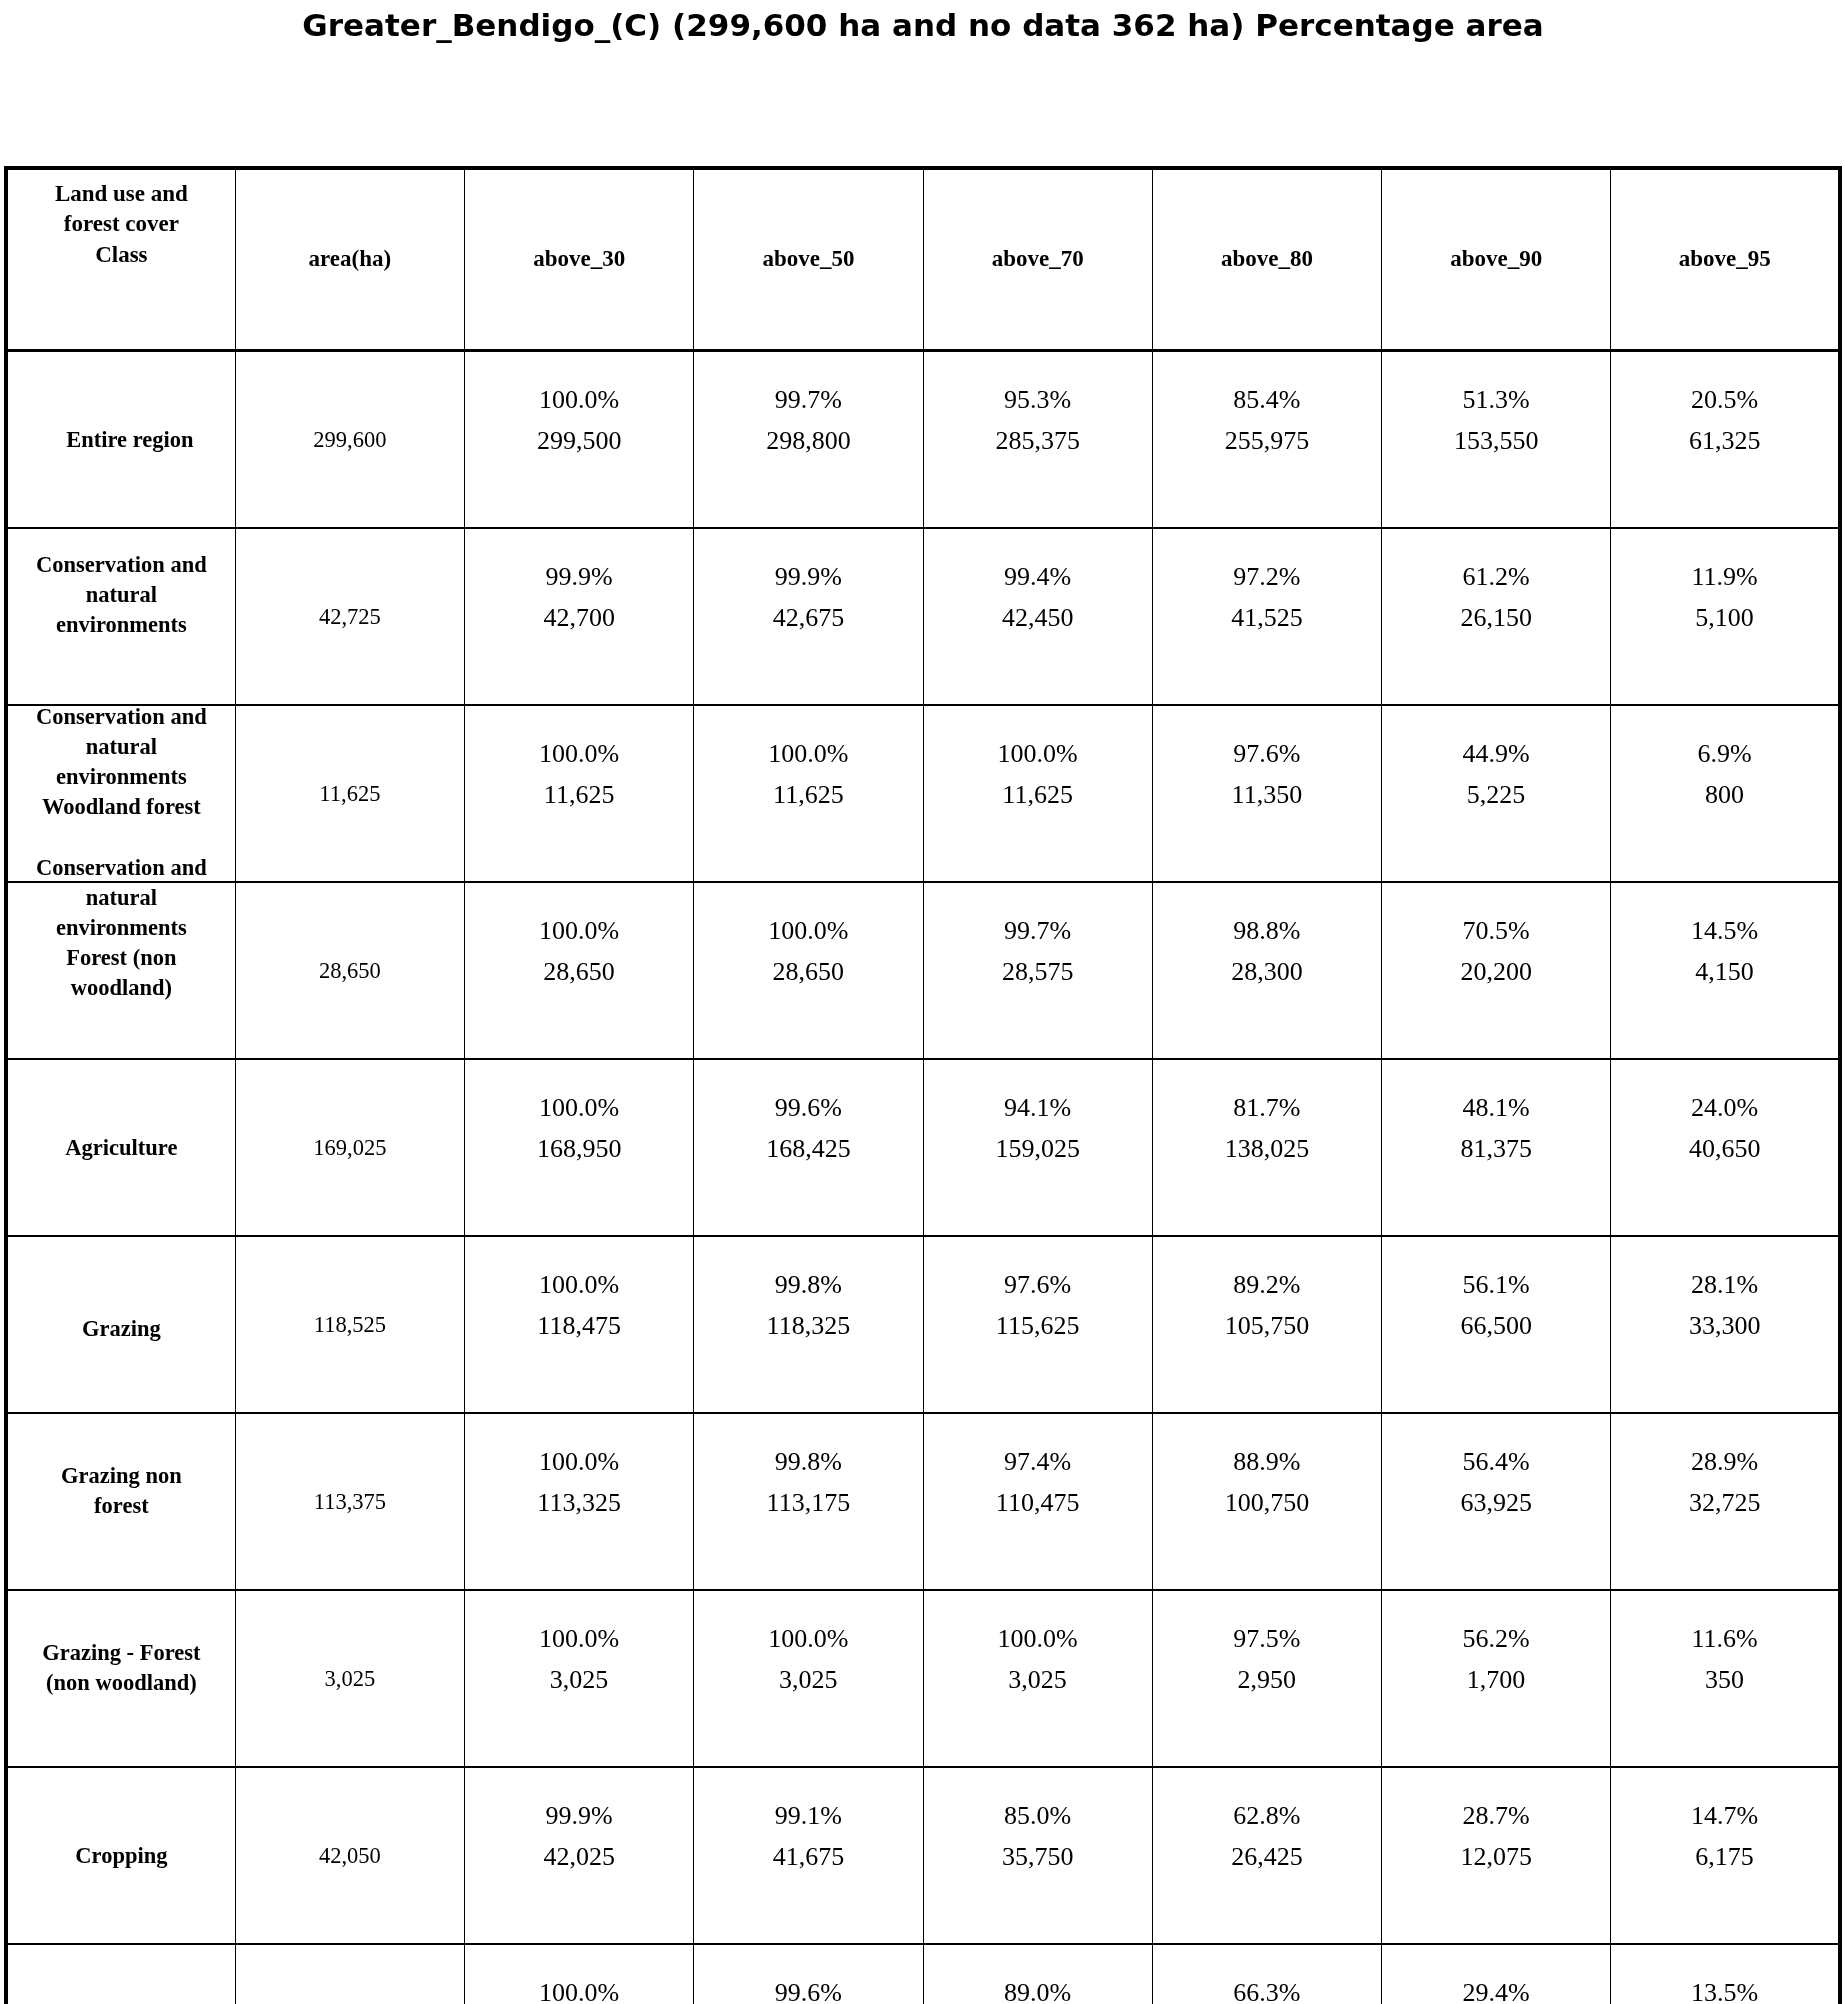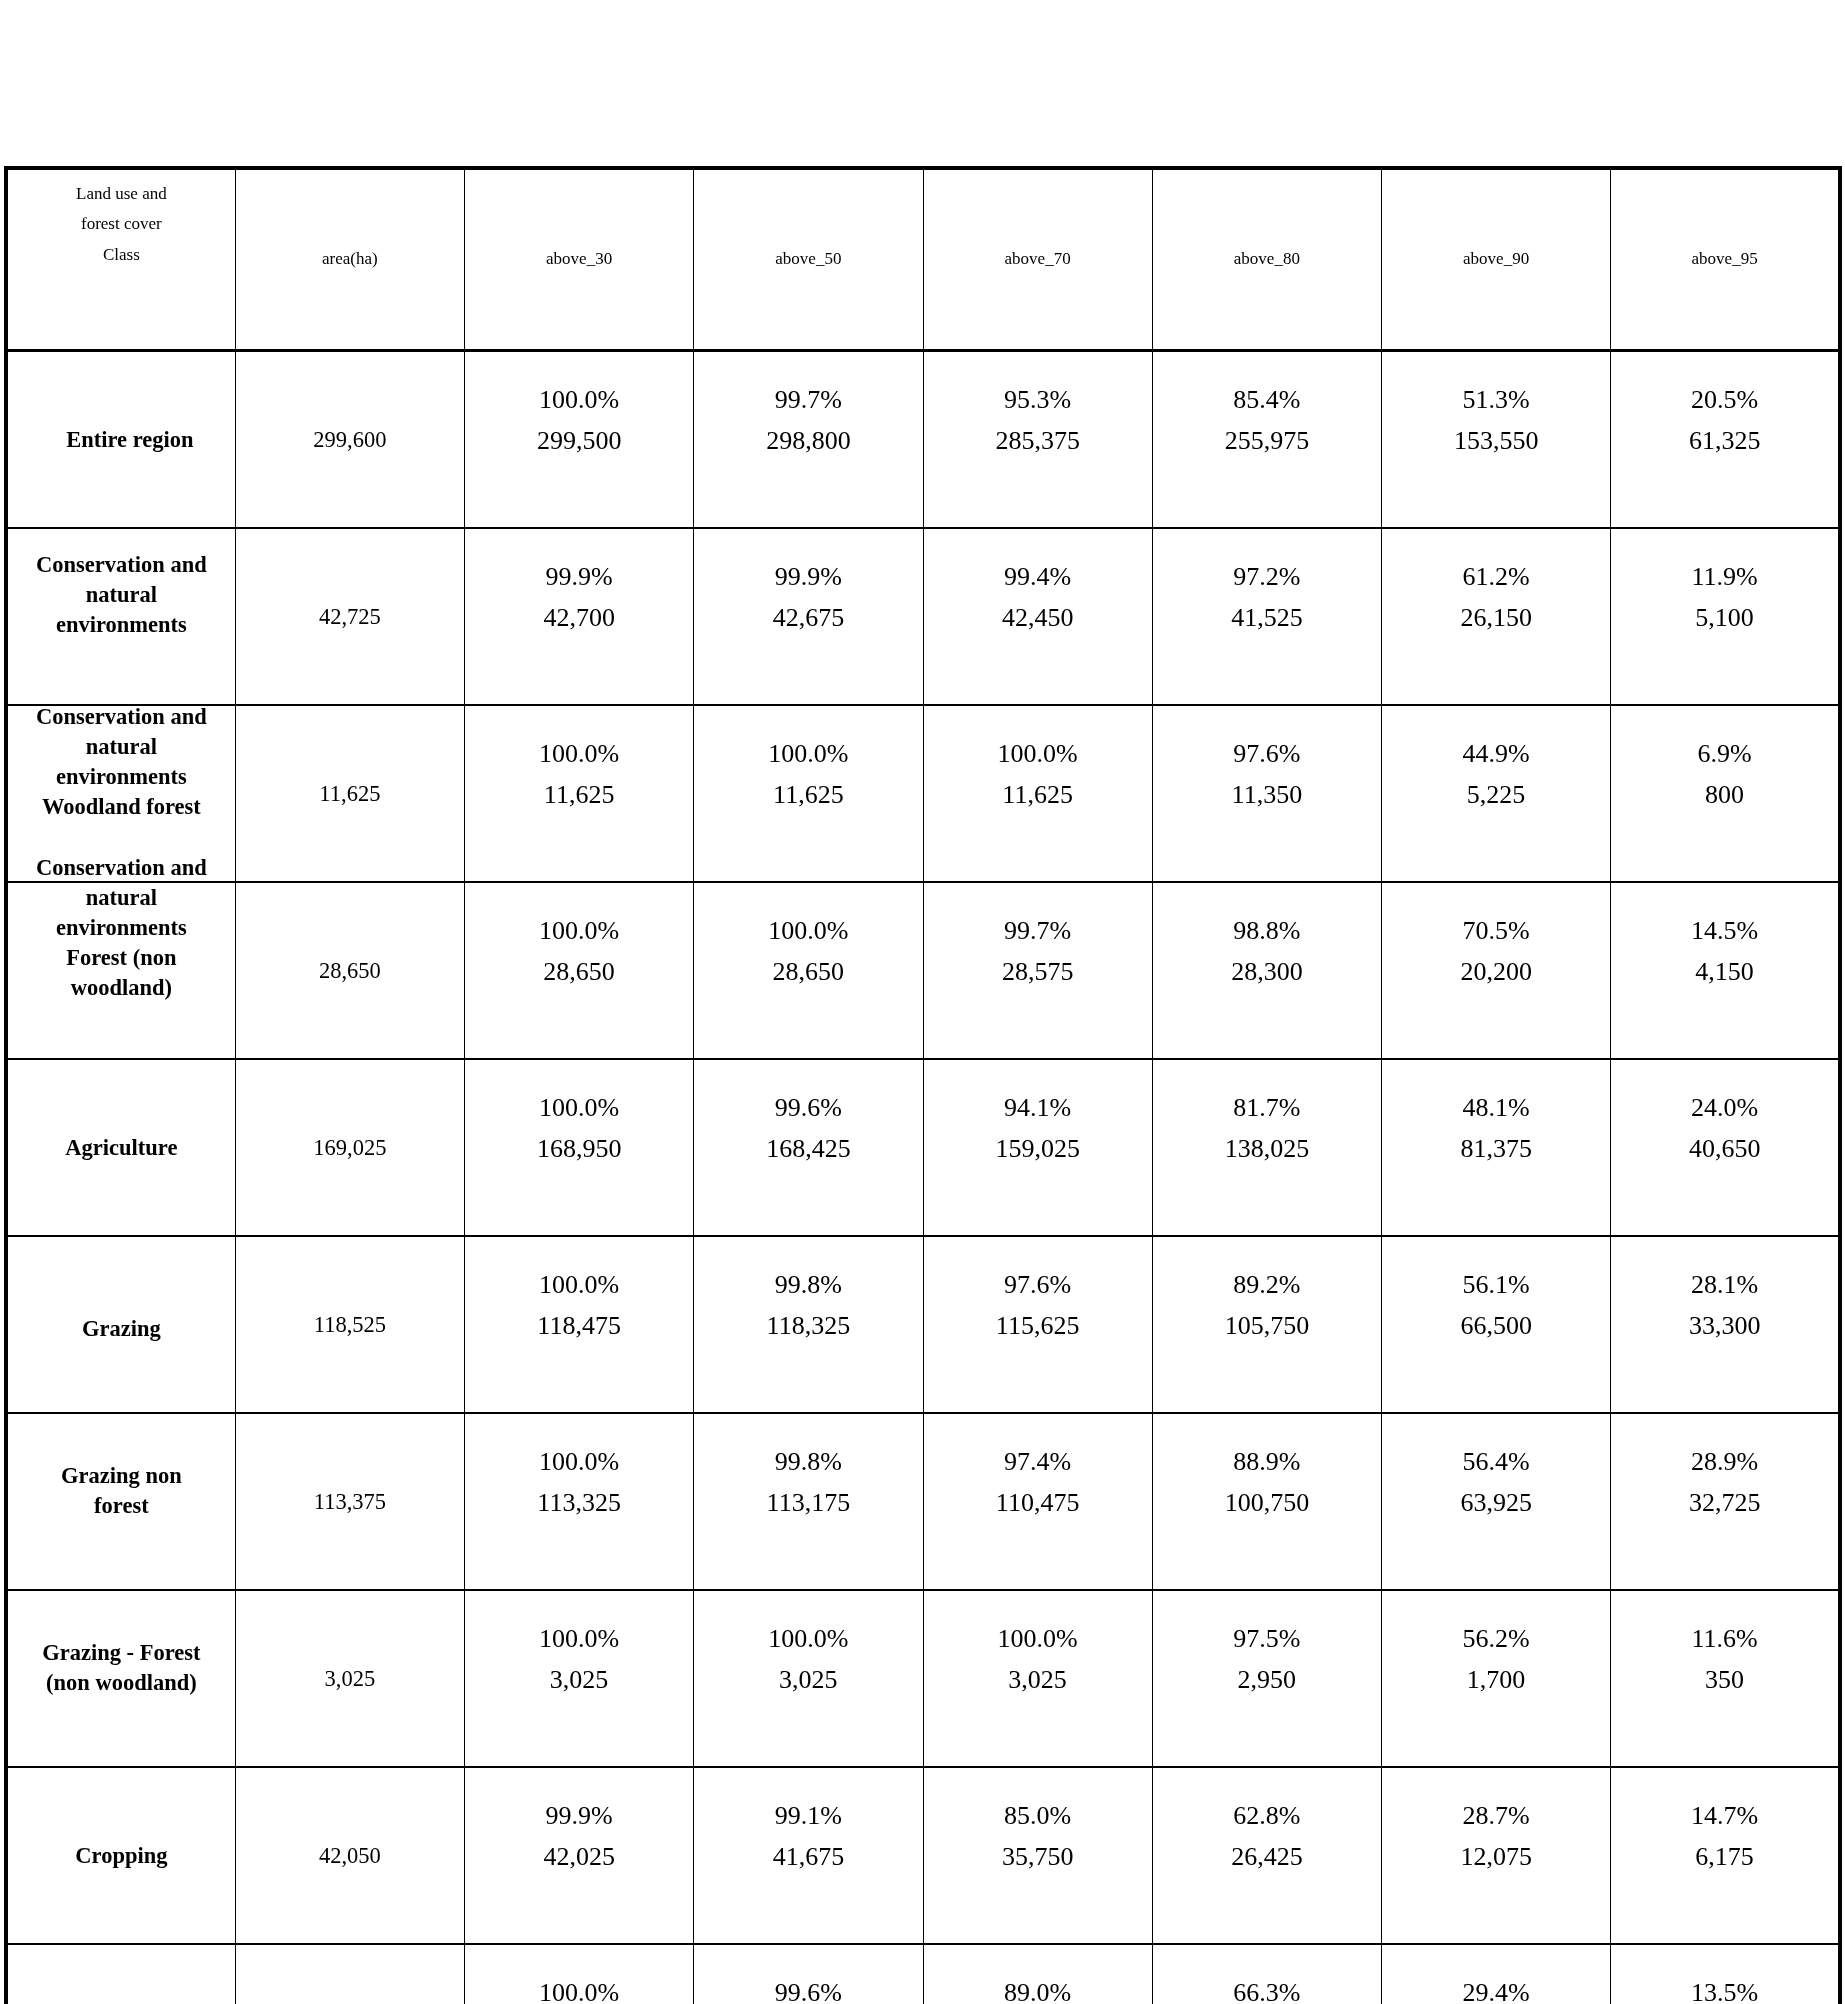--- a/index.html
+++ b/index.html
@@ -14,31 +14,32 @@
   table.report-table{
     position:absolute;left:4px;top:166px;width:1838px;
     border-collapse:collapse;table-layout:fixed;
     border:4px solid #000;
   }
   .report-table th,.report-table td{
     border:1.2px solid #000;padding:0;text-align:center;vertical-align:middle;overflow:visible;
   }
   .report-table thead tr{border-bottom:3.2px solid #000;}
   .report-table tbody tr{border-top:2.8px solid #000;}
-  .report-table th{height:179px;font-weight:normal;font-size:17px;line-height:30.5px;white-space:pre-line;text-align:center;}
+  .report-table th{height:179px;font-weight:bold;font-size:23px;line-height:30.5px;white-space:pre-line;text-align:center;}
   .report-table td{height:175px;}
   .hdr-label{display:inline-block;white-space:pre-line;transform:translateY(-35px);}
   .lbl{display:inline-block;font-weight:bold;font-size:22.5px;line-height:30px;white-space:pre-line;}
   .area-v{font-size:22.5px;}
   .val{display:inline-block;font-size:26px;line-height:41px;white-space:pre-line;transform:translateY(-20.5px);}
 </style>
 </head>
 <body>
 
 <div class="title">
+  <div>Greater_Bendigo_(C) (299,600 ha and no data 362 ha) Percentage area</div>
 </div>
 
 <table class="report-table">
   <colgroup>
     <col style="width:12.5%">
       <col style="width:12.5%">
       <col style="width:12.5%">
       <col style="width:12.5%">
     <col style="width:12.5%">
       <col style="width:12.5%">

